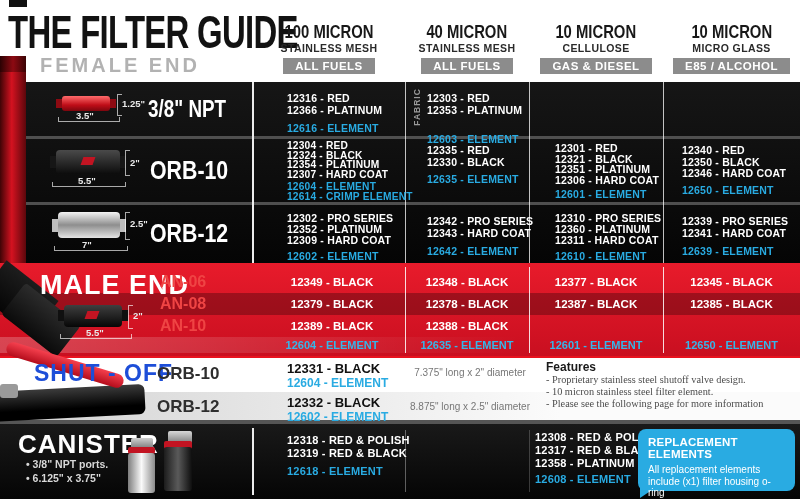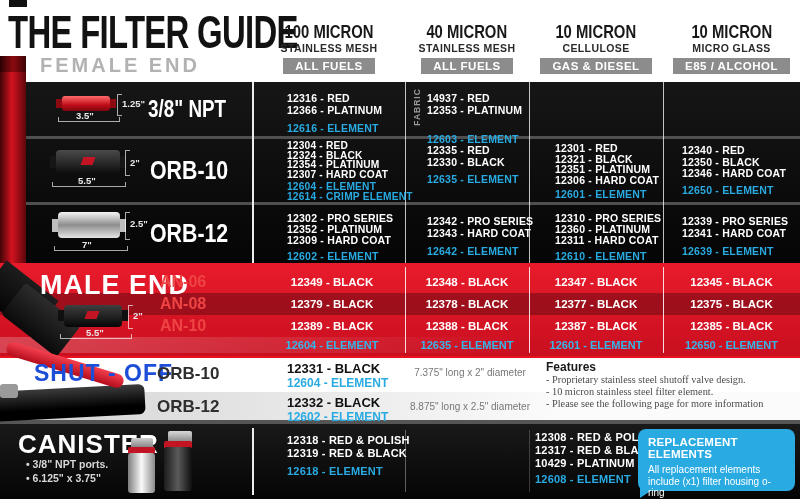--- a/index.html
+++ b/index.html
@@ -107,21 +107,21 @@
         <div class="part-line">12316 - RED</div>
         <div class="part-line">12366 - PLATINUM</div>
       </div>
     <div style="margin-top:6px;">
         <div class="elem-line">12616 - ELEMENT</div>
       </div>
   </div>
   <div class="fabric-note" style="left:398px;top:102px;">FABRIC</div>
   <div class="cell" style="left:427px;top:92px;line-height:12px;">
     <div>
-        <div class="part-line">14937 - RED</div>
+        <div class="part-line">12303 - RED</div>
         <div class="part-line">12353 - PLATINUM</div>
       </div>
     <div style="margin-top:17px;">
         <div class="elem-line">12603 - ELEMENT</div>
       </div>
   </div>
 
   <div class="abs" style="left:50px;top:156px;width:7px;height:12px;background:#161616;"></div>
   <div class="abs" style="left:119px;top:156px;width:7px;height:12px;background:#161616;"></div>
   <div class="abs" style="left:56px;top:150px;width:64px;height:24px;border-radius:4px;background:linear-gradient(180deg,#4a4a4a,#0c0c0c);"></div>
@@ -262,30 +262,28 @@
   <div class="male-cell" style="left:405px;top:271px;width:124px;">
     <div>
         <div class="male-part">12348 - BLACK</div>
         <div class="male-part">12378 - BLACK</div>
         <div class="male-part">12388 - BLACK</div>
       </div>
   </div>
   <div class="male-elem" style="left:405px;top:337px;width:124px;">12635 - ELEMENT</div>
   <div class="male-cell" style="left:529px;top:271px;width:134px;">
     <div>
-        <div class="male-part">12347 - BLACK</div>
         <div class="male-part">12377 - BLACK</div>
         <div class="male-part">12387 - BLACK</div>
       </div>
   </div>
   <div class="male-elem" style="left:529px;top:337px;width:134px;">12601 - ELEMENT</div>
   <div class="male-cell" style="left:663px;top:271px;width:137px;">
     <div>
         <div class="male-part">12345 - BLACK</div>
-        <div class="male-part">12375 - BLACK</div>
         <div class="male-part">12385 - BLACK</div>
       </div>
   </div>
   <div class="male-elem" style="left:663px;top:337px;width:137px;">12650 - ELEMENT</div>
 
   <div class="abs" style="left:0;top:356px;width:800px;height:2px;background:#e8121f;"></div>
   <div class="abs" style="left:0;top:392px;width:800px;height:30px;background:linear-gradient(90deg,#d2d2d2,#fbfbfb 70%);"></div>
   <div class="abs" style="left:0;top:420px;width:800px;height:4px;background:#555;"></div>
 
   <div class="abs" style="left:-10px;top:388px;width:155px;height:30px;border-radius:6px;background:linear-gradient(180deg,#3c3c3c,#000 70%);transform:rotate(-3deg);"></div>
@@ -337,21 +335,21 @@
         <div class="part-line">12319 - RED &amp; BLACK</div>
       </div>
     <div style="margin-top:5px;">
         <div class="elem-line">12618 - ELEMENT</div>
       </div>
   </div>
   <div class="cell can-part" style="left:535px;top:431px;">
     <div>
         <div class="part-line">12308 - RED &amp; POLISH</div>
         <div class="part-line">12317 - RED &amp; BLACK</div>
-        <div class="part-line">10429 - PLATINUM</div>
+        <div class="part-line">12358 - PLATINUM</div>
       </div>
     <div style="margin-top:3px;">
         <div class="elem-line">12608 - ELEMENT</div>
       </div>
   </div>
 
   <div class="abs" style="left:640px;top:486px;width:18px;height:12px;background:#29abe2;clip-path:polygon(0 100%,0 0,100% 0);"></div>
   <div class="abs callout" style="left:638px;top:429px;width:157px;height:62px;">
     <div class="head" style="margin:7px 8px 0 10px;">REPLACEMENT ELEMENTS</div>
     <div class="body" style="margin:4px 10px 0 10px;">All replacement elements include (x1) filter housing o-ring</div>

